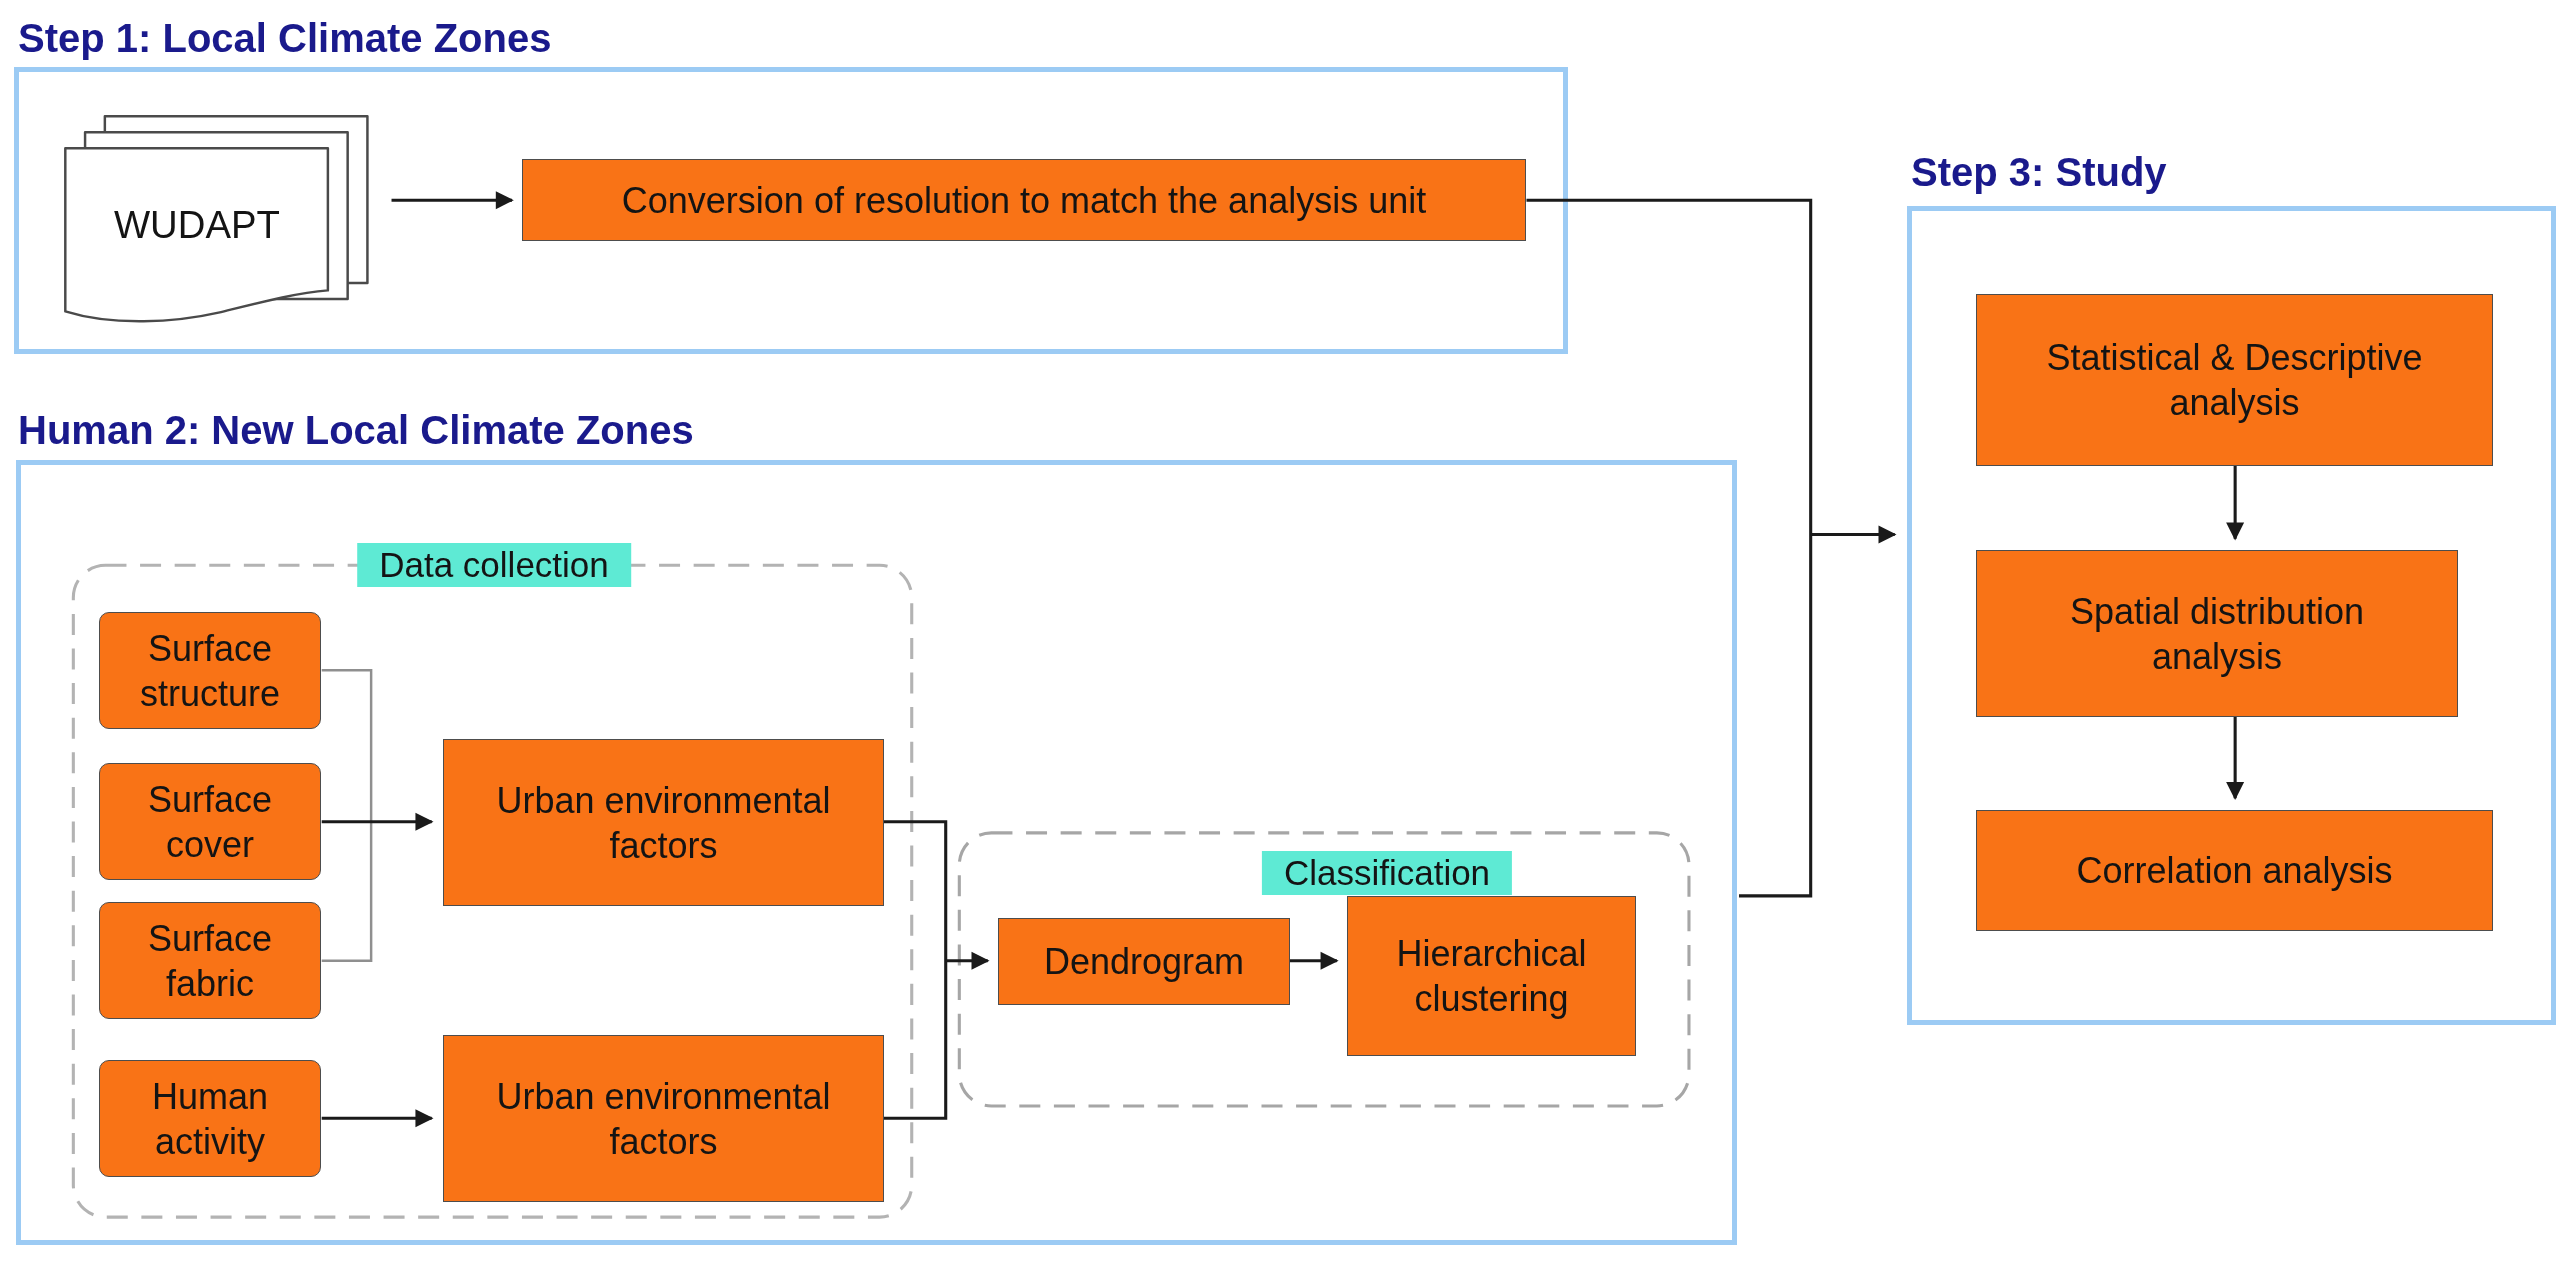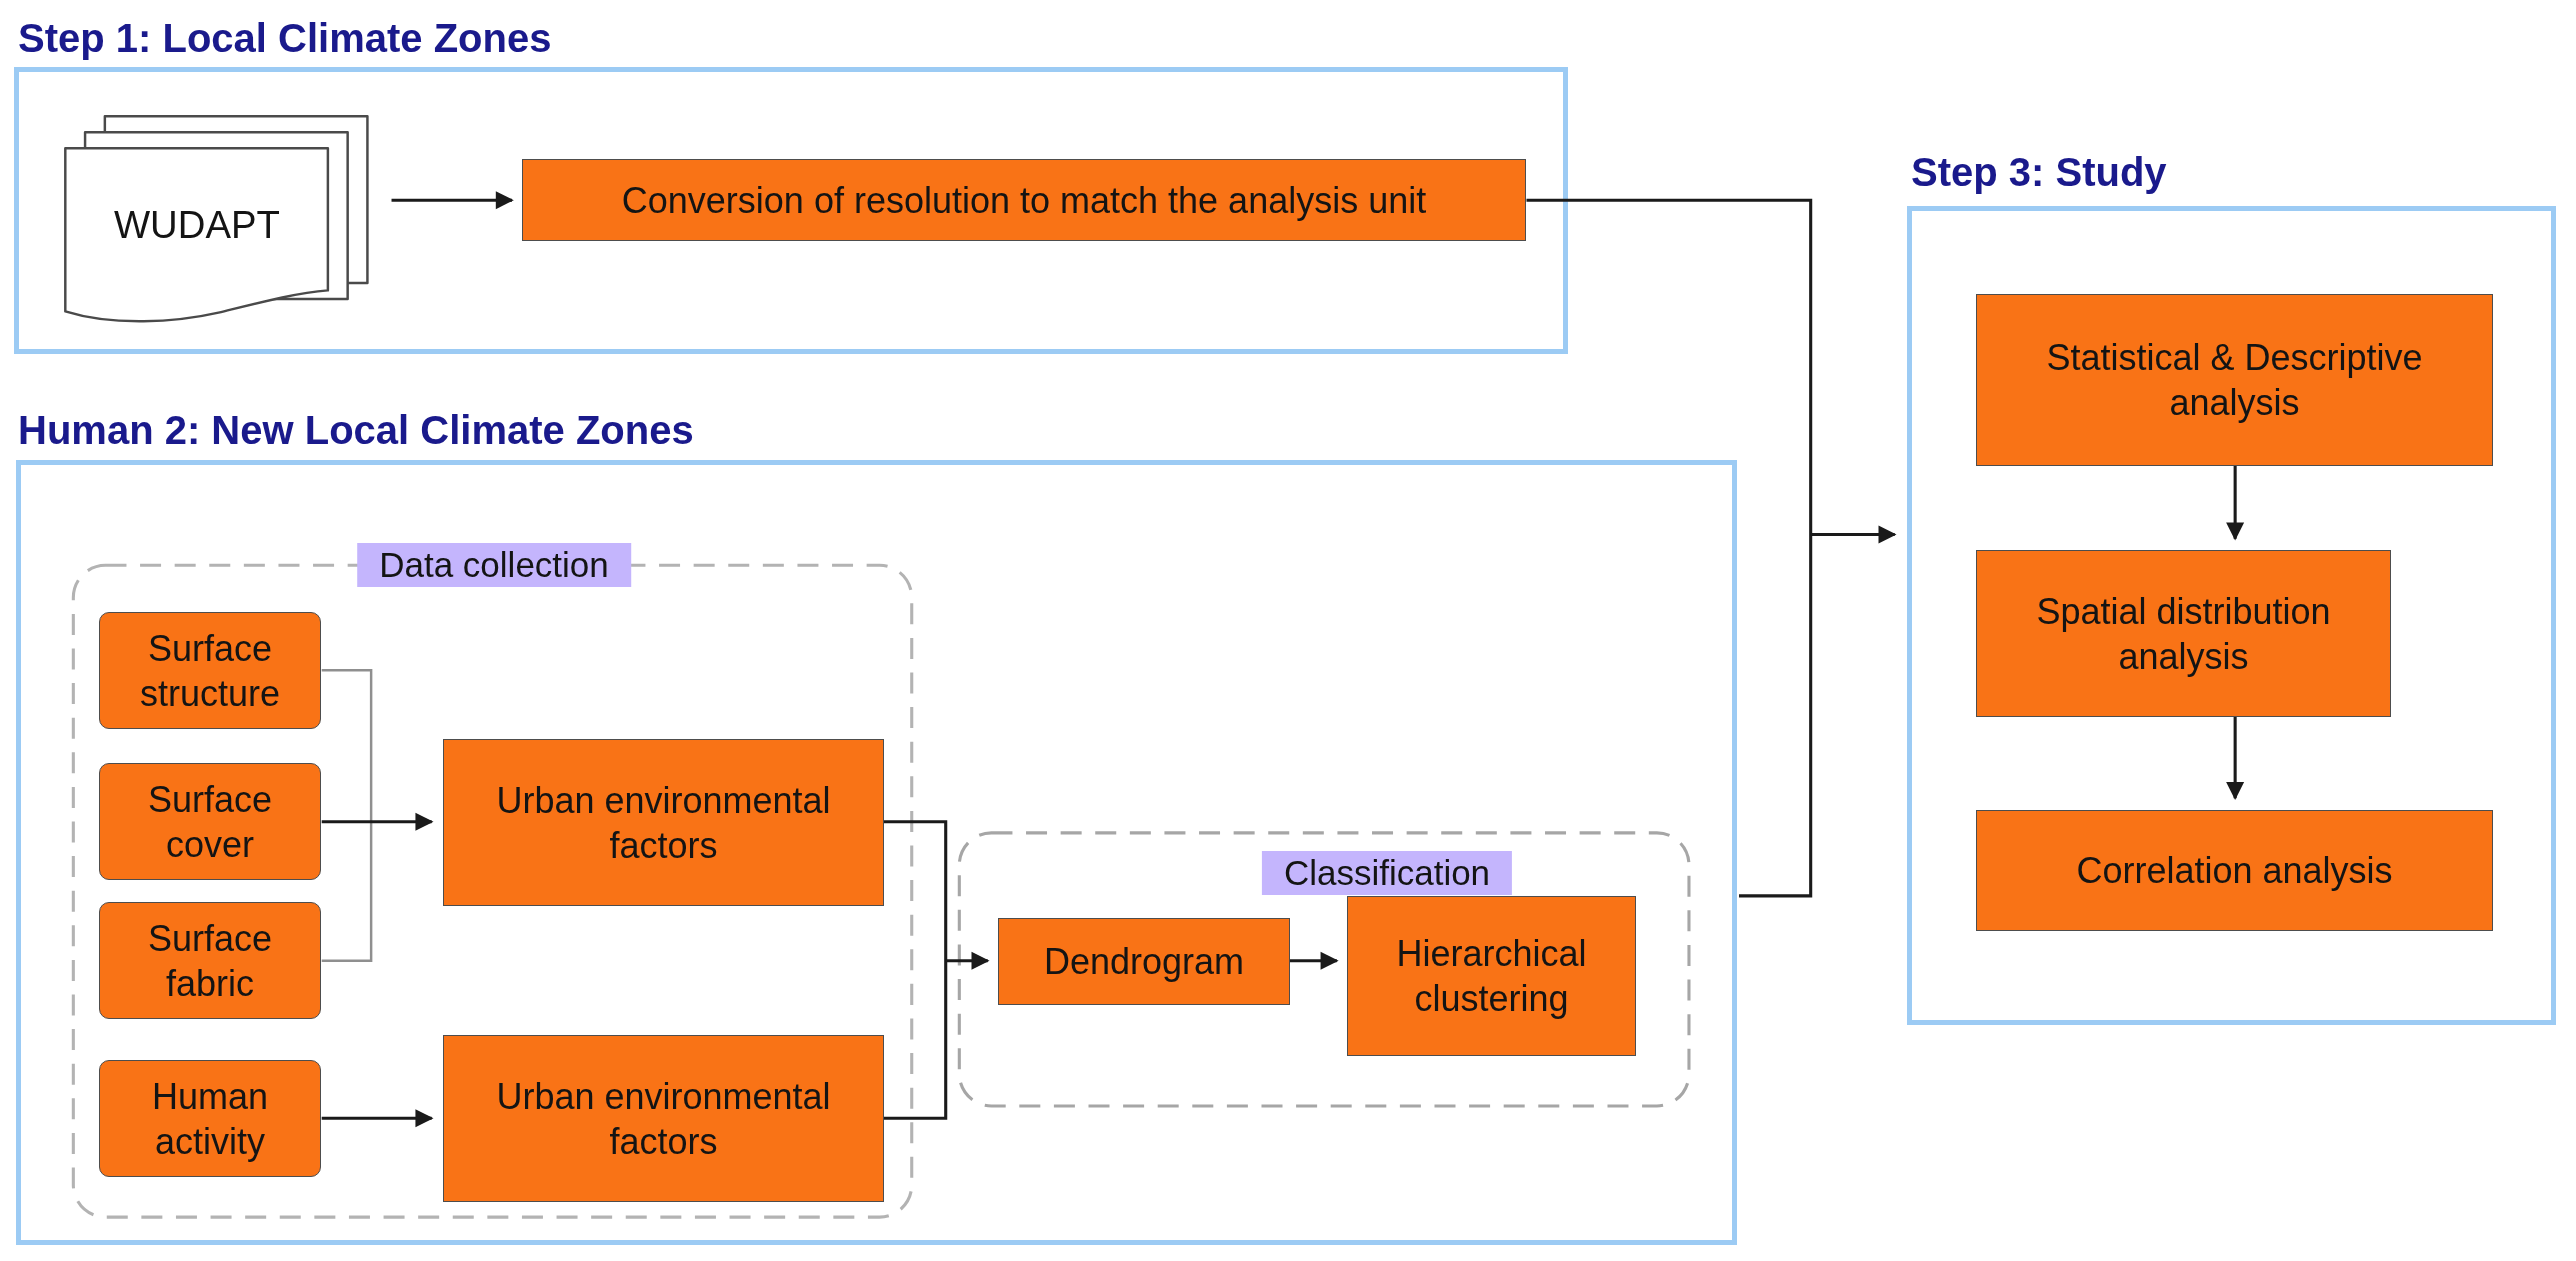--- a/index.html
+++ b/index.html
@@ -50,21 +50,21 @@
     color:var(--text);
     font-size:36px;
     line-height:1.25;
     white-space:pre-line;
     z-index:3;
   }
   .node.rounded{border-radius:10px;}
   .group-label{
     position:absolute;
     transform:translateX(-50%);
-    background:#c4b5fd;
+    background:#5eead4;
     padding:0 22px;
     font-size:35px;
     line-height:44px;
     color:var(--text);
     white-space:nowrap;
     z-index:4;
   }
   svg text{
     font-family:"Liberation Sans", sans-serif;
     fill:var(--text);
@@ -138,18 +138,18 @@
 factors</div>
 
   <div class="group-label" style="left:1387px;top:811px;margin-top:40px;">Classification</div>
 
   <div class="node" style="left:998px;top:918px;width:292px;height:87px;">Dendrogram</div>
   <div class="node" style="left:1347px;top:896px;width:289px;height:160px;">Hierarchical
 clustering</div>
 
   <div class="node" style="left:1976px;top:294px;width:517px;height:172px;">Statistical &amp; Descriptive
 analysis</div>
-  <div class="node" style="left:1976px;top:550px;width:415px;height:167px;">Spatial distribution
+  <div class="node" style="left:1976px;top:550px;width:482px;height:167px;">Spatial distribution
 analysis</div>
   <div class="node" style="left:1976px;top:810px;width:517px;height:121px;">Correlation analysis</div>
 
 </div>
 
 
 </body></html>

